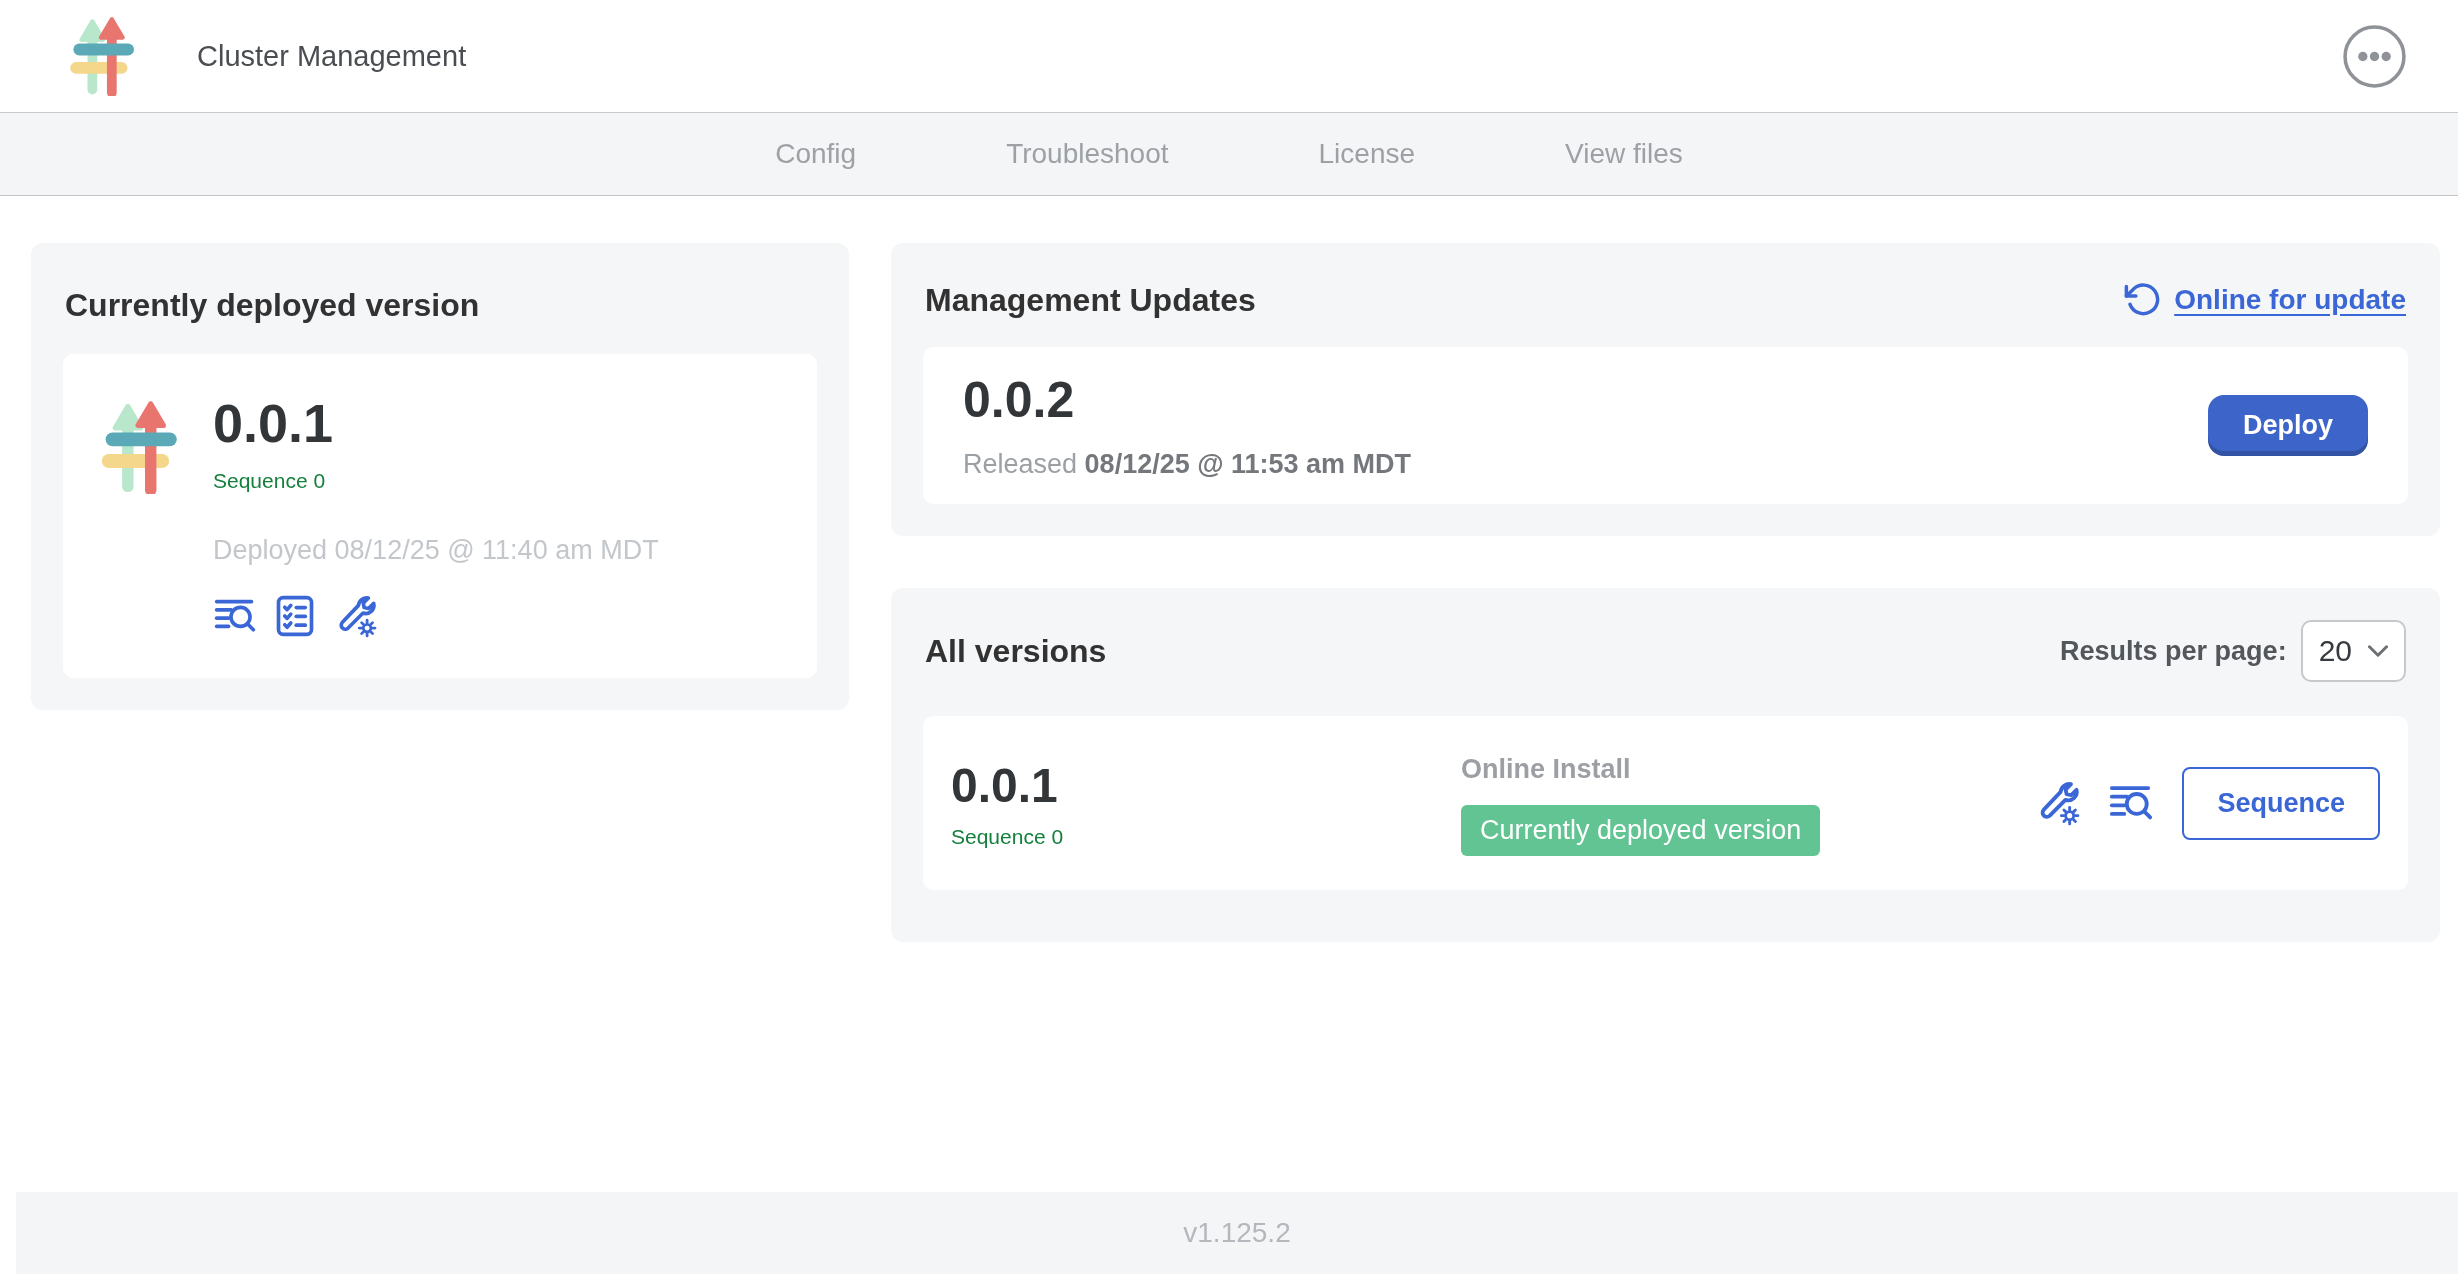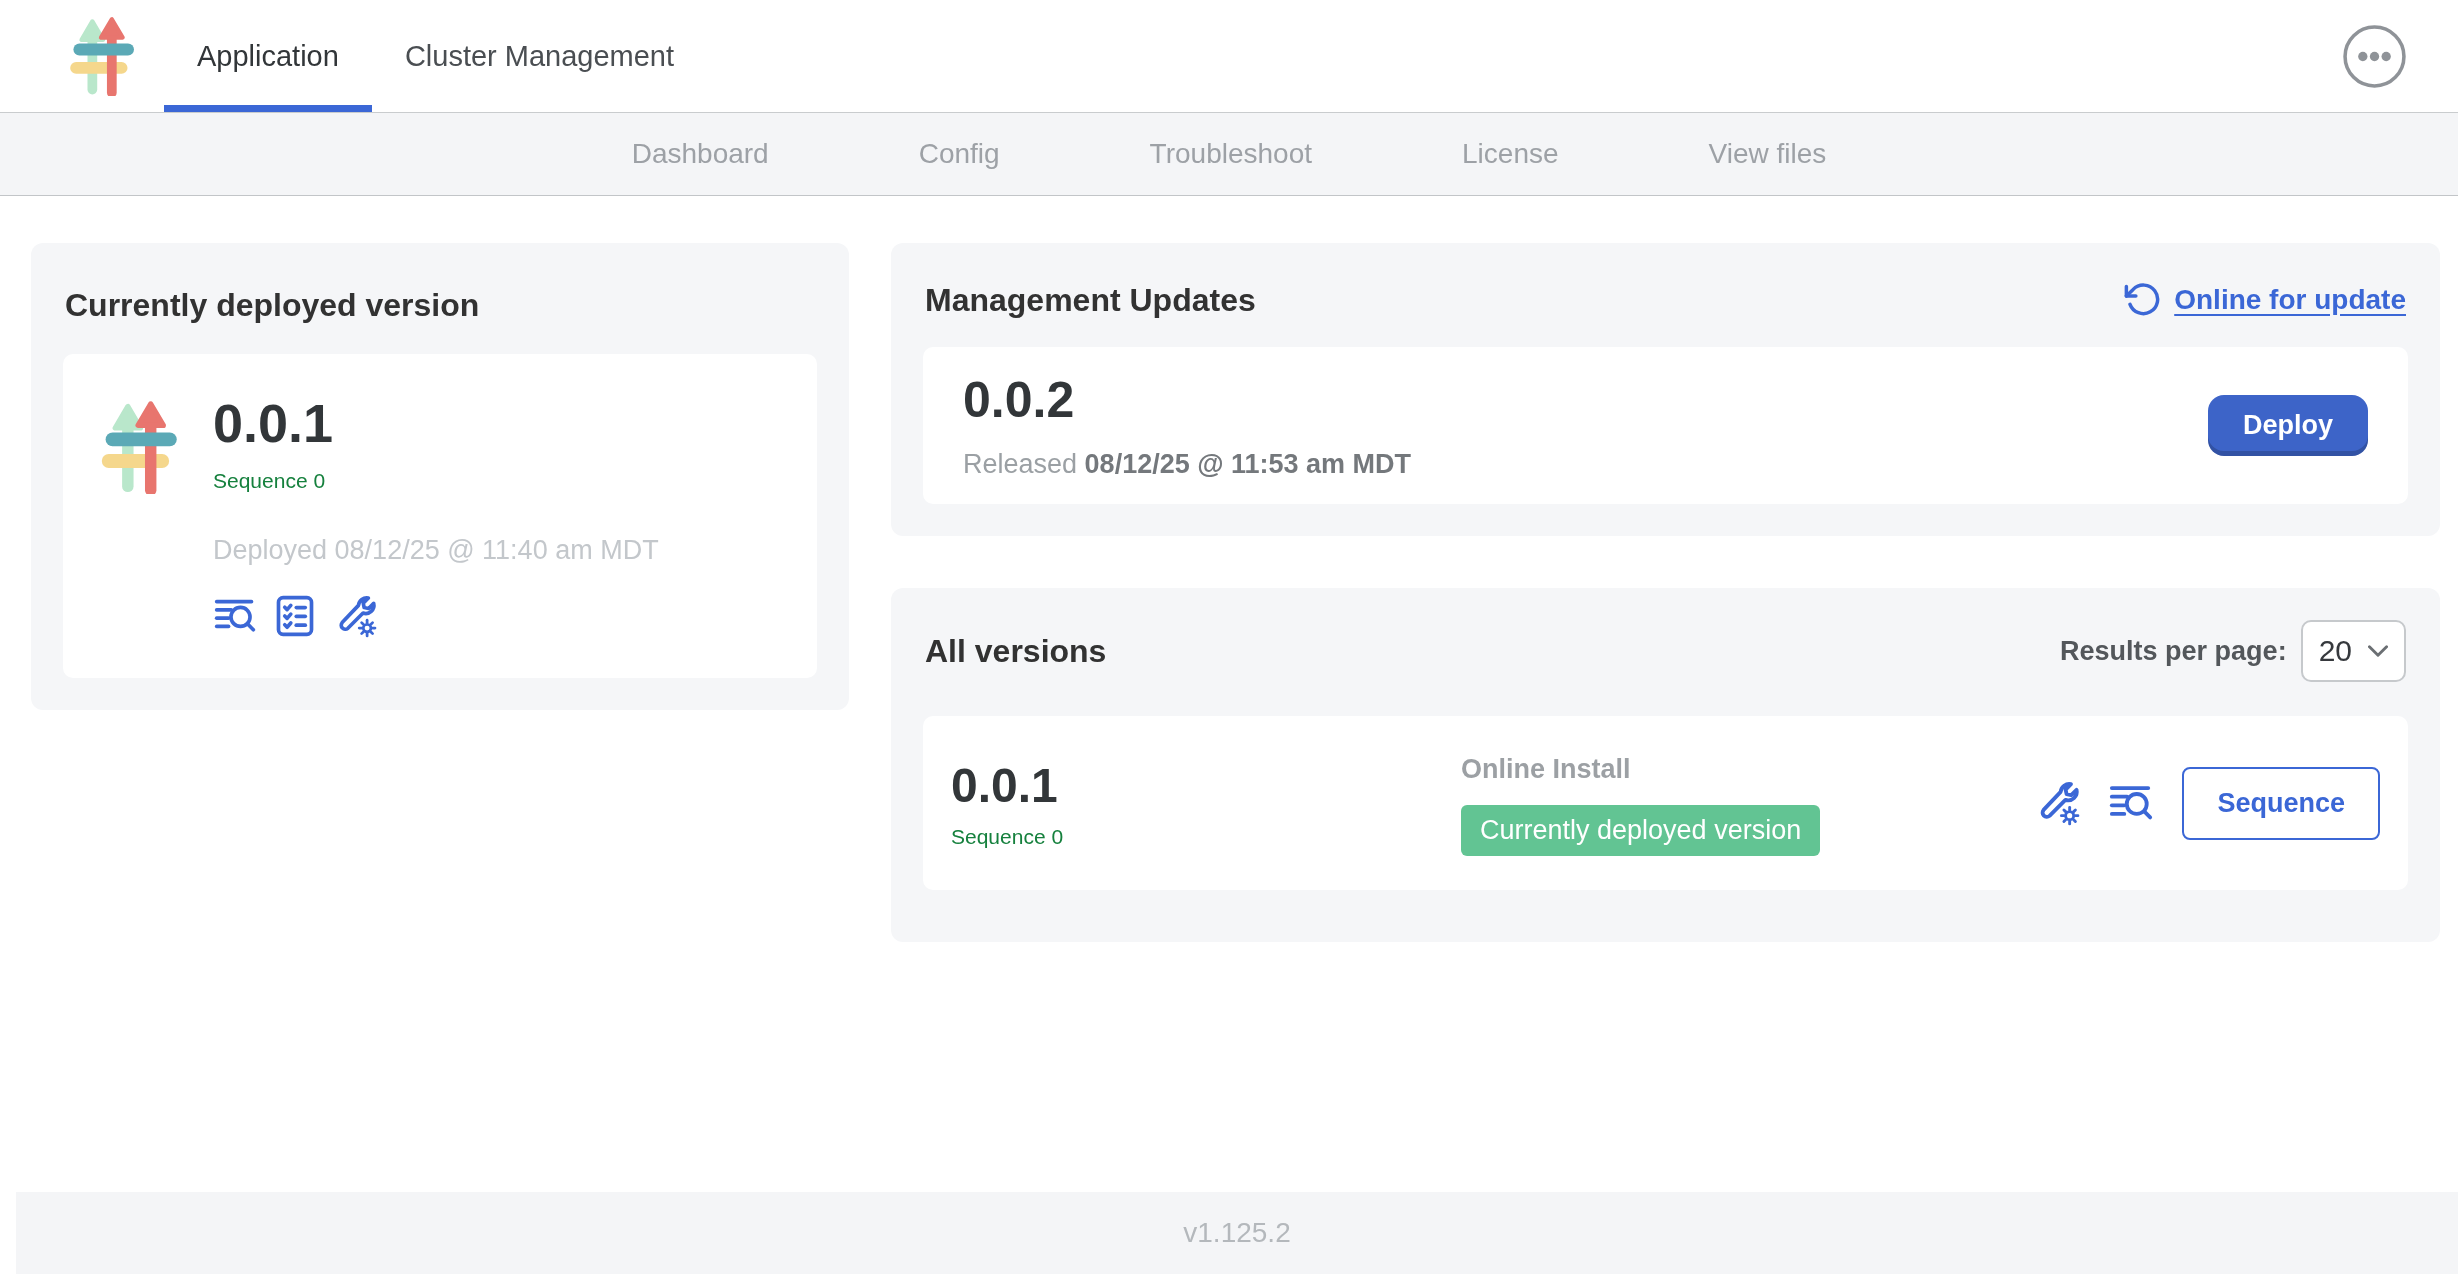--- a/index.html
+++ b/index.html
@@ -214,42 +214,36 @@
         <line x1="24" y1="68" x2="24" y2="20" stroke="#b9e7cb" stroke-width="9" stroke-linecap="round"></line>
         <path d="M24 5 L14 22 L34 22 Z" fill="#b9e7cb" stroke="#b9e7cb" stroke-width="4" stroke-linejoin="round"></path>
         <line x1="9" y1="48" x2="51" y2="48" stroke="#f5d78c" stroke-width="11" stroke-linecap="round"></line>
         <line x1="42" y1="71" x2="42" y2="18" stroke="#e8756e" stroke-width="9" stroke-linecap="round"></line>
         <path d="M42 3 L32 20 L52 20 Z" fill="#e8756e" stroke="#e8756e" stroke-width="4" stroke-linejoin="round"></path>
         <line x1="12" y1="31" x2="57" y2="31" stroke="#5ba9b6" stroke-width="11" stroke-linecap="round"></line>
       </g>
     </svg>
   </div>
   <nav class="top-tabs">
-    <div class="top-tab active">
-      <span>Application</span>
-    </div>
     <div class="top-tab">
       <span>Cluster Management</span>
     </div>
   </nav>
   <div class="header-spacer"></div>
   <div class="menu-btn">
     <svg viewBox="0 0 66 66">
       <circle cx="33" cy="33" r="29" fill="none" stroke="#8f9398" stroke-width="3.5"></circle>
       <circle cx="21.5" cy="33" r="4.6" fill="#8f9398"></circle>
       <circle cx="33" cy="33" r="4.6" fill="#8f9398"></circle>
       <circle cx="44.5" cy="33" r="4.6" fill="#8f9398"></circle>
     </svg>
   </div>
 </header>
 
 <nav class="subnav">
-  <div class="subnav-item">
-    <span>Dashboard</span>
-  </div>
   <div class="subnav-item">
     <span>Config</span>
   </div>
   <div class="subnav-item">
     <span>Troubleshoot</span>
   </div>
   <div class="subnav-item">
     <span>License</span>
   </div>
   <div class="subnav-item">

